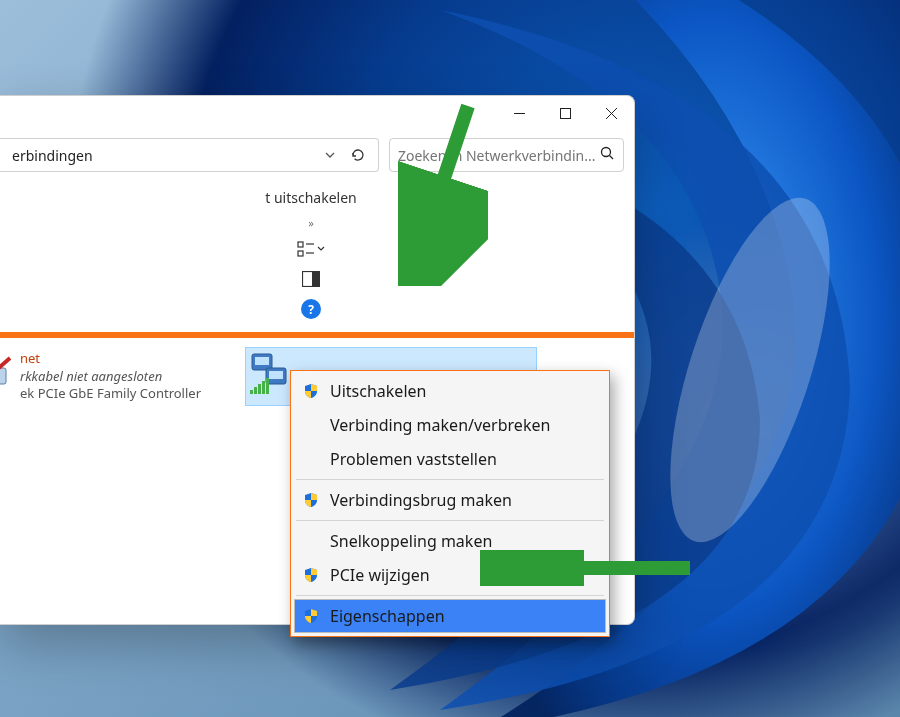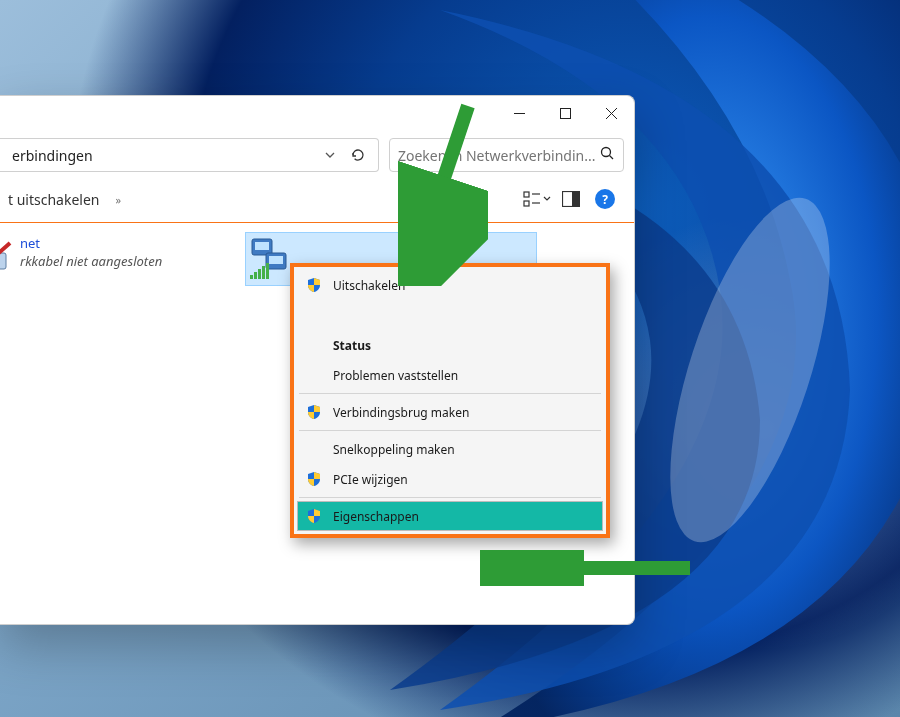--- a/index.html
+++ b/index.html
@@ -38,55 +38,55 @@
   
   .navrow { display:flex; gap:10px; padding: 2px 10px 8px 0; align-items:center; }
   .addrbox { flex:1; height:34px; border:1px solid #d0d0d0; border-left:none; border-radius:0 4px 4px 0; display:flex; align-items:center; padding:0 6px; background:#fff; }
   .addrbox .path { flex:1; padding-left:6px; color:#222; white-space:nowrap; overflow:hidden; }
   .addrbox .chev, .addrbox .refresh { width:28px; height:28px; display:flex; align-items:center; justify-content:center; color:#555; }
   .searchbox { width:235px; height:34px; border:1px solid #d0d0d0; border-radius:4px; display:flex; align-items:center; padding:0 8px; background:#fff; }
   .searchbox input { border:none; outline:none; flex:1; font:inherit; color:#888; background:transparent; }
   .searchbox .mag { color:#222; }
 
   
-  .toolbar { display:flex; align-items:center; padding:4px 12px 8px 0; border-bottom:1px solid #f97316; }
+  .toolbar { display:flex; align-items:center; padding:4px 12px 8px 0; border-bottom:6px solid #f97316;flex-direction:column; }
   .toolbar .tbtn { padding:4px 8px; display:flex; align-items:center; gap:4px; color:#333; }
   .toolbar .spacer { flex:1; }
   .toolbar .iconbtn { width:34px; height:30px; display:flex; align-items:center; justify-content:center; }
   .help-circle { width:20px; height:20px; border-radius:50%; background:#1976e8; color:#fff; display:flex; align-items:center; justify-content:center; font-size:12px; font-weight:bold; }
 
   
   .content { flex:1; padding:10px 14px; position:relative; }
   .adapters { display:flex; gap:20px; }
 
   .adapter { display:flex; gap:8px; width:290px; padding:2px; }
   .adapter .icon { width:48px; height:48px; flex-shrink:0; }
   .adapter .txt { display:flex; flex-direction:column; line-height:1.35; font-size:13px; }
-  .adapter .name { color:#1d4ed8; }
+  .adapter .name { color:#c2410c; }
   .adapter .status { color:#555;font-style:italic; }
   .adapter .device { color:#555; }
 
   .adapter.selected { background:#cce8ff; outline:1px solid #99d1ff; }
   .adapter.selected .txt { padding-right:8px;justify-content:flex-end; }
   .adapter.ethernet { width:260px; }
   .adapter.ethernet .txt { margin-left:-4px; }
 
   
   .ctxmenu {
-    position:absolute; left:290px; top:40px;
+    position:absolute; left:290px; top:32px;
     width:320px;
     background:#f5f5f5;
-    border:4px solid #f97316;
+    border:1px solid #f97316;
     box-shadow:4px 6px 14px rgba(0,0,0,.35);
     padding:3px;
-    font-size:12px;
+    font-size:16px;
   }
   .ctxitem { display:flex; align-items:center; gap:10px; padding:6px 14px 6px 8px; }
   .ctxitem .shield-slot { width:18px; height:18px; display:flex; align-items:center; justify-content:center; }
-  .ctxitem.hover { background:#14b8a6; border:1px solid #bcbcbc; padding:5px 13px 5px 7px; }
+  .ctxitem.hover { background:#3b82f6; border:1px solid #bcbcbc; padding:5px 13px 5px 7px; }
   .ctxitem.disabled span { color:#a0a0a0; }
   .ctxitem.bold span.lbl { font-weight:bold; }
   .ctxsep { height:1px; background:#d4d4d4; margin:3px 2px; }
   .ctxitem span.lbl { flex:1; }
 
   
   .shield { width:16px; height:16px; }
 
   
   .neticon { width:48px; height:48px; }
@@ -200,20 +200,21 @@
         <span class="icon">
           <svg class="neticon" viewBox="0 0 48 48">
             <rect x="4" y="6" width="20" height="16" rx="2" fill="#bcd3ec" stroke="#5e7ea3"></rect>
             <rect x="18" y="18" width="20" height="16" rx="2" fill="#bcd3ec" stroke="#5e7ea3"></rect>
             <line x1="6" y1="40" x2="42" y2="8" stroke="#c62828" stroke-width="4"></line>
           </svg>
         </span>
         <div class="txt">
           <span class="name">net</span>
           <span class="status">rkkabel niet aangesloten</span>
+          <span class="device">ek PCIe GbE Family Controller</span>
         </div>
       </div>
 
       <div class="adapter selected">
         <span class="icon">
           <svg class="neticon" viewBox="0 0 48 48">
             <rect x="4" y="4" width="20" height="16" rx="2" fill="#3f7ac2" stroke="#2a5a95"></rect>
             <rect x="7" y="7" width="14" height="8" fill="#bfe3ff"></rect>
             <rect x="18" y="18" width="20" height="16" rx="2" fill="#3f7ac2" stroke="#2a5a95"></rect>
             <rect x="21" y="21" width="14" height="8" fill="#bfe3ff"></rect>
@@ -238,24 +239,21 @@
             <svg class="shield" viewBox="0 0 16 16">
   <path d="M8 1 L14 3 V8 C14 12 11 14.5 8 15 C5 14.5 2 12 2 8 V3 Z" fill="#1e6fd9"></path>
   <path d="M8 1 L14 3 V8 L8 8 Z" fill="#ffcc33"></path>
   <path d="M2 8 L8 8 V15 C5 14.5 2 12 2 8 Z" fill="#ffcc33"></path>
 </svg>
           </span>
           <span class="lbl">Uitschakelen</span>
         </div>
         <div class="ctxitem">
           <span class="shield-slot"></span>
-        </div>
-        <div class="ctxitem bold">
-          <span class="shield-slot"></span>
-          <span class="lbl">Status</span>
+          <span class="lbl">Verbinding maken/verbreken</span>
         </div>
         <div class="ctxitem">
           <span class="shield-slot"></span>
           <span class="lbl">Problemen vaststellen</span>
         </div>
         <div class="ctxsep"></div>
         <div class="ctxitem">
           <span class="shield-slot">
             <svg class="shield" viewBox="0 0 16 16">
   <path d="M8 1 L14 3 V8 C14 12 11 14.5 8 15 C5 14.5 2 12 2 8 V3 Z" fill="#1e6fd9"></path>

